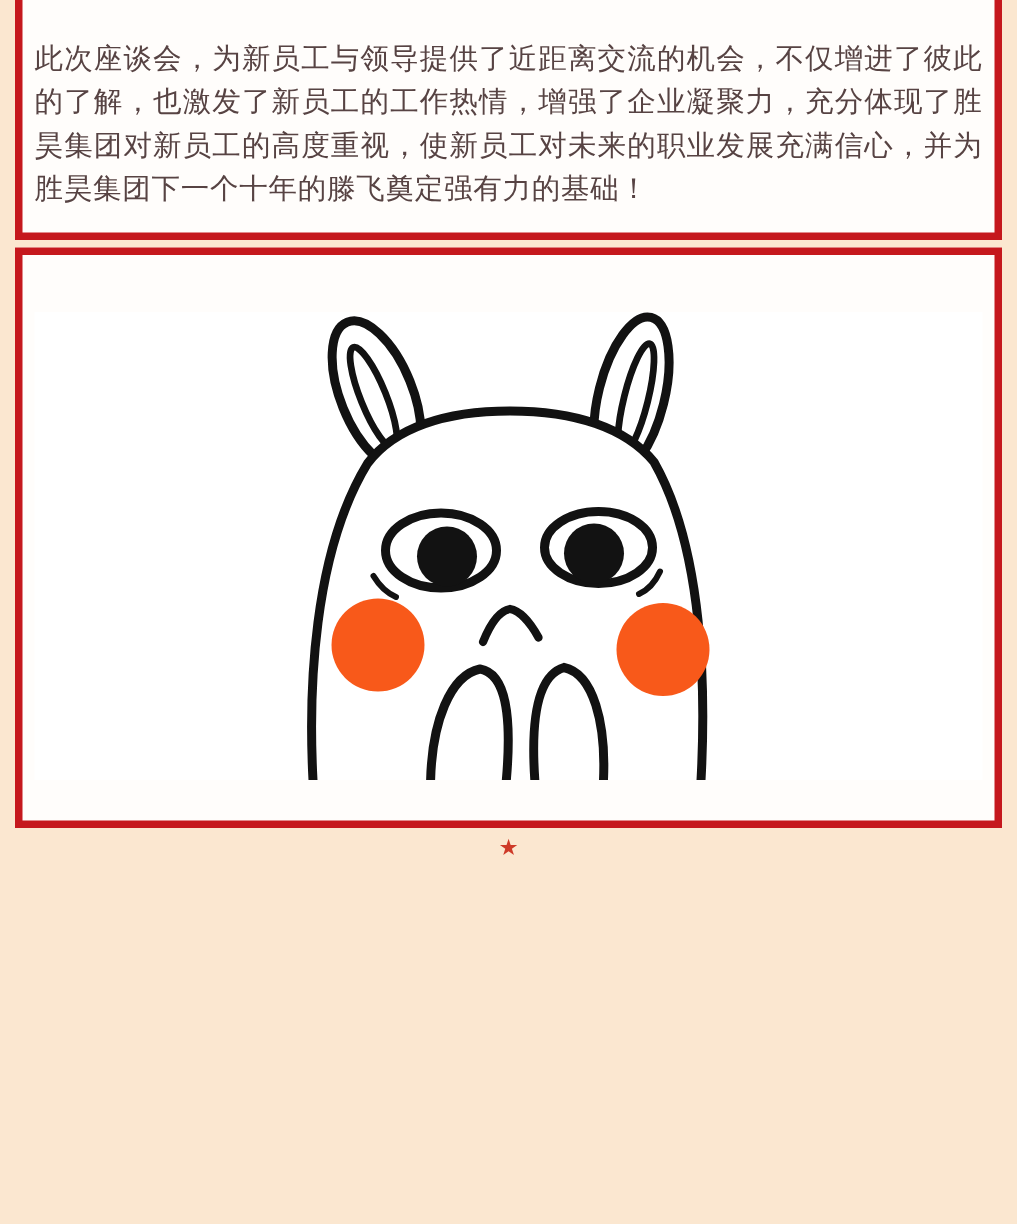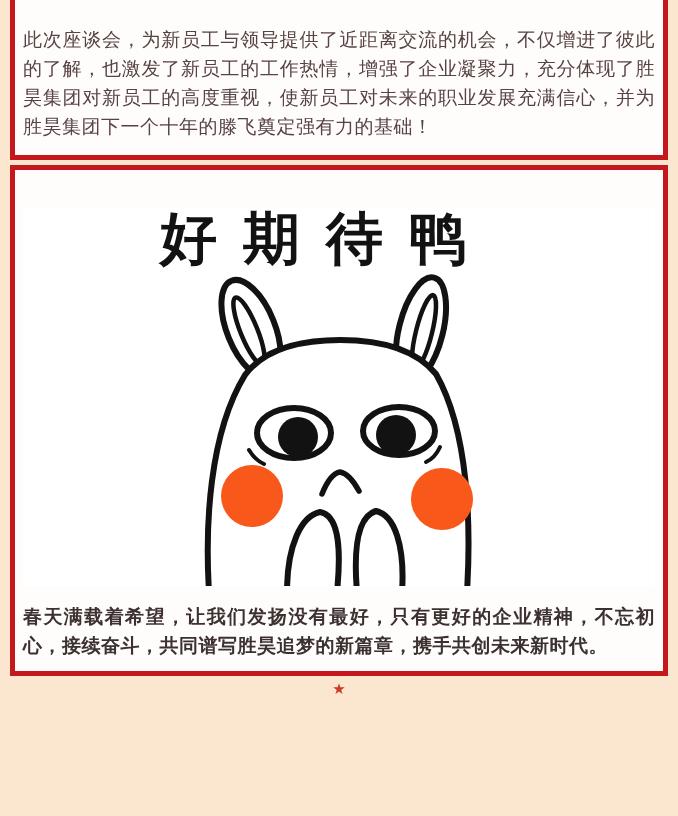--- a/index.html
+++ b/index.html
@@ -6,21 +6,21 @@
     --page-bg:#fbe7d0; --border-red:#c5181d; --box-bg:#fffdfb;
     --text-body:#574343; --text-quote:#bf544a; --text-maroon:#7d1c1a;
     --text-closing:#3c3131; --cheek:#f8591a; --ink:#121212; --star:#ce3a28;
   }
   *{box-sizing:border-box;margin:0;padding:0;}
   html,body{width:678px;height:816px;overflow:hidden;}
   body{
     background:var(--page-bg);
     font-family:"Liberation Sans","DejaVu Sans",sans-serif;
   }
-  .page{width:678px;height:732px;padding:0 10px;overflow:hidden;font-family:Liberation Serif, serif;}
+  .page{width:678px;height:732px;padding:0 10px;overflow:hidden;}
   .box{
     border:5px solid var(--border-red);
     background:var(--box-bg);
   }
   .box p{
     font-size:19px;line-height:29px;color:var(--text-body);
     text-align:justify;letter-spacing:0.5px;
   }
   .box1{margin-top:-26px;padding:46px 8px 14px;}
   .box2{margin-top:5px;padding:12px 8px 11px;}
@@ -43,21 +43,20 @@
 
 <div class="page">
 
   <section class="box box1">
     <p>此次座谈会，为新员工与领导提供了近距离交流的机会，不仅增进了彼此的了解，也激发了新员工的工作热情，增强了企业凝聚力，充分体现了胜昊集团对新员工的高度重视，使新员工对未来的职业发展充满信心，并为胜昊集团下一个十年的滕飞奠定强有力的基础！</p>
   </section>
 
   <section class="box box2">
 
     <div class="meme">
-      <div class="meme-title">好期待鸭</div>
 
       <svg class="rabbit-svg" width="280" height="312" viewBox="0 0 280 312" xmlns="http://www.w3.org/2000/svg">
 
         <g>
           <ellipse cx="52" cy="55" rx="24" ry="52" fill="#ffffff" stroke="#121212" stroke-width="6" transform="rotate(-22 52 55)"></ellipse>
           <ellipse cx="50" cy="57" rx="8.5" ry="36" fill="none" stroke="#121212" stroke-width="4.5" transform="rotate(-22 50 57)"></ellipse>
           <ellipse cx="222" cy="56" rx="22" ry="54" fill="#ffffff" stroke="#121212" stroke-width="6" transform="rotate(14 222 56)"></ellipse>
           <ellipse cx="225" cy="58" rx="8" ry="38" fill="none" stroke="#121212" stroke-width="4.5" transform="rotate(14 225 58)"></ellipse>
         </g>
 
@@ -78,18 +77,17 @@
 
         <path d="M 123 220 C 129 205 135 199 141 198 C 147 199 154 206 160 217" fill="none" stroke="#121212" stroke-width="5.5" stroke-linecap="round"></path>
 
         <g>
           <path d="M 88 318 C 88 272, 102 242, 121 238 C 138 241, 143 268, 138 318" fill="#ffffff" stroke="#121212" stroke-width="6" stroke-linecap="round"></path>
           <path d="M 158 318 C 154 270, 160 242, 177 237 C 196 241, 206 273, 203 318" fill="#ffffff" stroke="#121212" stroke-width="6" stroke-linecap="round"></path>
         </g>
       </svg>
     </div>
 
-    <p class="closing">春天满载着希望，让我们发扬没有最好，只有更好的企业精神，不忘初心，接续奋斗，共同谱写胜昊追梦的新篇章，携手共创未来新时代。</p>
   </section>
 
   <div class="star">★</div>
 
 </div>
 
 </body></html>

